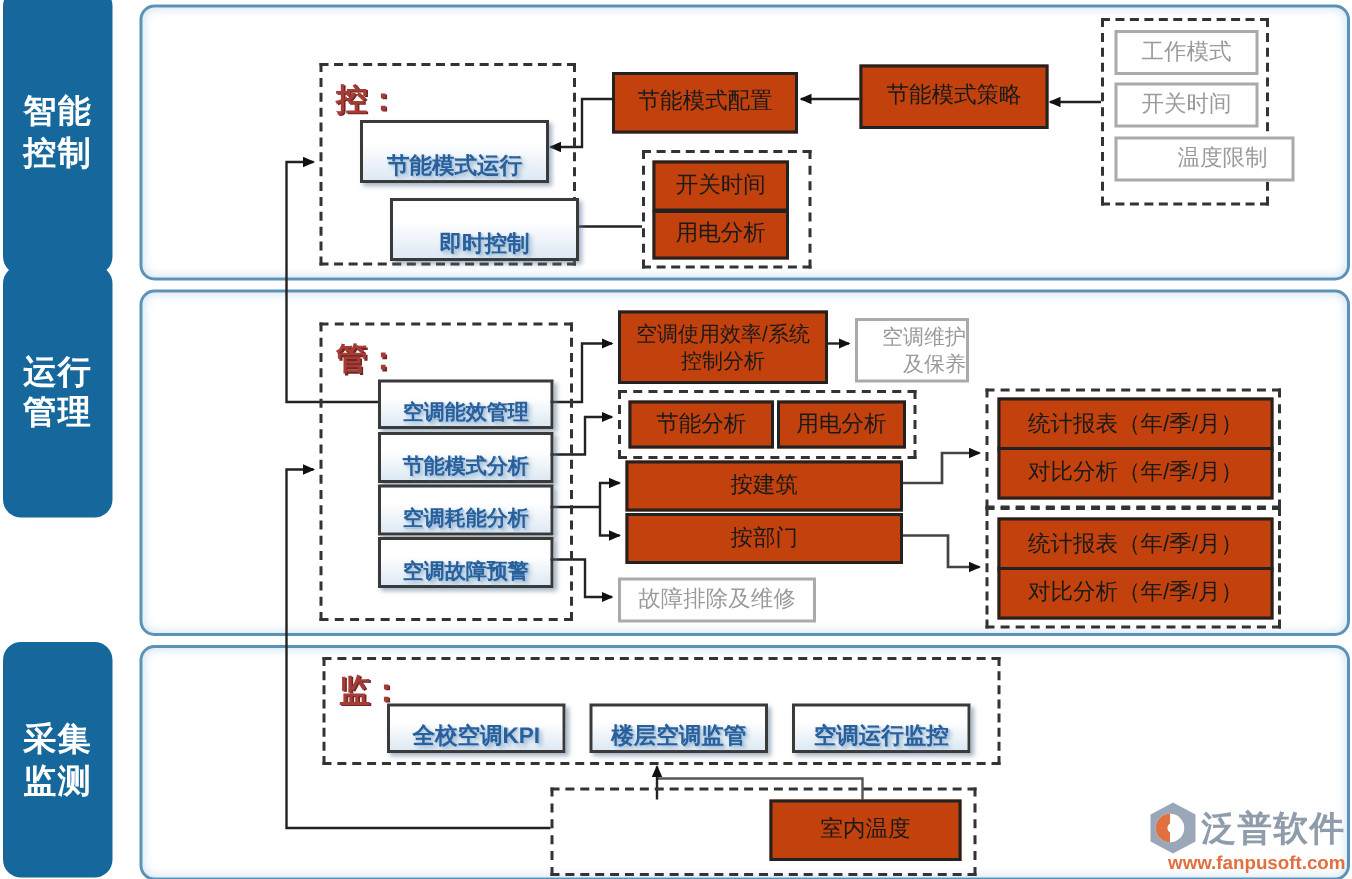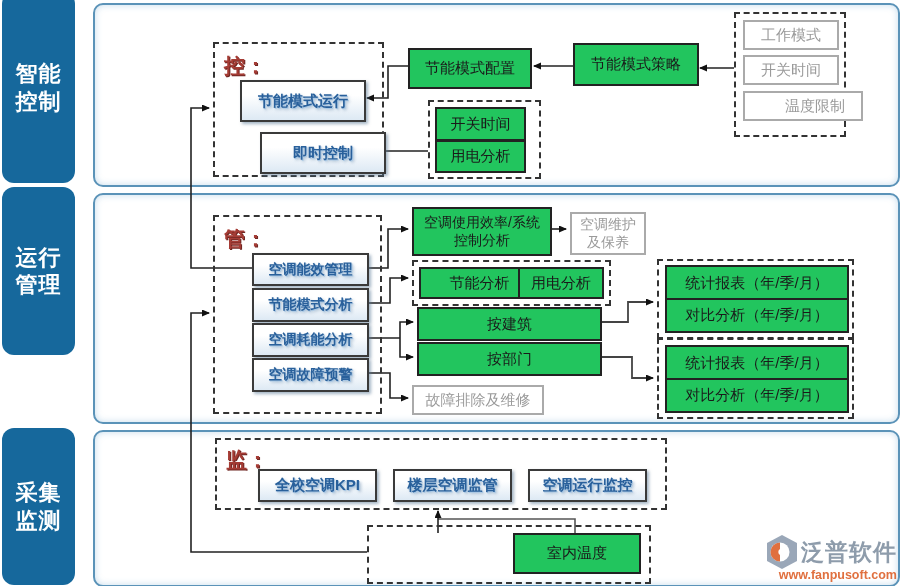--- a/index.html
+++ b/index.html
@@ -13,25 +13,25 @@
   .panel{position:absolute;left:93px;width:803px;background:#fff;border:2px solid #5b93b8;
          border-radius:10px;box-shadow:inset 0 0 7px rgba(130,180,215,.45);}
   
   .dgroup{position:absolute;border:2px dashed #333;background:transparent;}
   .glabel{position:absolute;left:9px;top:8px;color:#a53c35;font-weight:bold;font-size:21px;
           text-shadow:1px 1px 0 #6e2622;}
   
   .bbox{position:absolute;border:2px solid #3a3a3a;
         background:linear-gradient(180deg,#ffffff 35%,#dde9f4 100%);
         box-shadow:2px 2px 3px rgba(90,120,150,.55);
-        display:flex;align-items:center;justify-content:center;
+        display:flex;align-items:flex-end;justify-content:center;
         color:#29609b;font-weight:bold;font-size:15px;
         text-shadow:1px 1px 0 #aac8e4,2px 2px 3px rgba(120,150,180,.65);}
   
-  .pbox{position:absolute;border:2px solid #222;background:#22c55e;
+  .pbox{position:absolute;border:2px solid #222;background:#c2410c;
         display:flex;flex-direction:column;align-items:center;justify-content:center;
         color:#1a1a1a;font-size:15px;line-height:1.25;}
   
   .gbox{position:absolute;border:2px solid #aaa;background:#fff;
         display:flex;flex-direction:column;align-items:center;justify-content:center;
         color:#9a9a9a;font-size:14px;line-height:1.25;}
   .lines{position:absolute;left:0;top:0;width:901px;height:586px;pointer-events:none;}
   
   .logo{position:absolute;left:747px;top:534px;width:150px;display:flex;flex-direction:column;align-items:flex-end;}
   .logo-row{display:flex;align-items:center;gap:2px;}
@@ -40,21 +40,21 @@
 </style>
 </head>
 <body>
 
 <div class="canvas">
 
   <div class="sideblock" style="top:-8px;height:191px;">
     <span>智能</span>
     <span>控制</span>
   </div>
-  <div class="sideblock" style="top:187px;height:168px;">
+  <div class="sideblock" style="top:177px;height:168px;">
     <span>运行</span>
     <span>管理</span>
   </div>
   <div class="sideblock" style="top:428px;height:157px;">
     <span>采集</span>
     <span>监测</span>
   </div>
 
   <div class="panel" style="top:3px;height:180px;"></div>
   <div class="panel" style="top:193px;height:227px;"></div>
@@ -144,26 +144,26 @@
   <div class="bbox" style="left:252px;top:323px;width:113px;height:30px;font-size:14px;">
     <span>空调耗能分析</span>
   </div>
   <div class="bbox" style="left:252px;top:358px;width:113px;height:30px;font-size:14px;">
     <span>空调故障预警</span>
   </div>
   <div class="pbox" style="left:412px;top:207px;width:136px;height:45px;font-size:14px;">
     <span>空调使用效率/系统</span>
     <span>控制分析</span>
   </div>
-  <div class="gbox" style="left:570px;top:212px;width:72px;height:39px;">
+  <div class="gbox" style="left:570px;top:212px;width:72px;height:39px;align-items:flex-end;">
     <span>空调维护</span>
     <span>及保养</span>
   </div>
   <div class="dgroup" style="left:412px;top:260px;width:195px;height:42px;"></div>
-  <div class="pbox" style="left:419px;top:267px;width:93px;height:28px;padding-left:12px;">
+  <div class="pbox" style="left:419px;top:267px;width:93px;height:28px;">
     <span>节能分析</span>
   </div>
   <div class="pbox" style="left:518px;top:267px;width:82px;height:28px;">
     <span>用电分析</span>
   </div>
   <div class="pbox" style="left:417px;top:307px;width:181px;height:30px;">
     <span>按建筑</span>
   </div>
   <div class="pbox" style="left:417px;top:342px;width:181px;height:30px;">
     <span>按部门</span>

